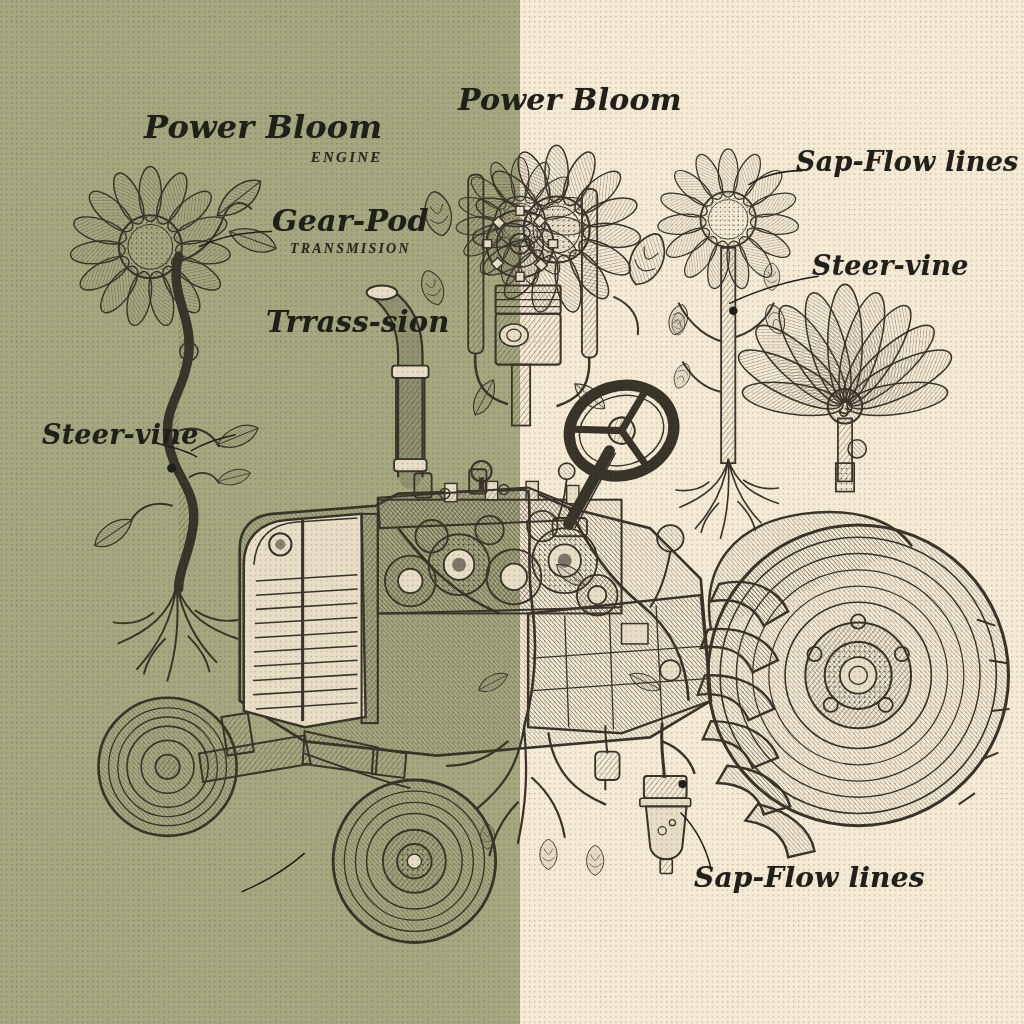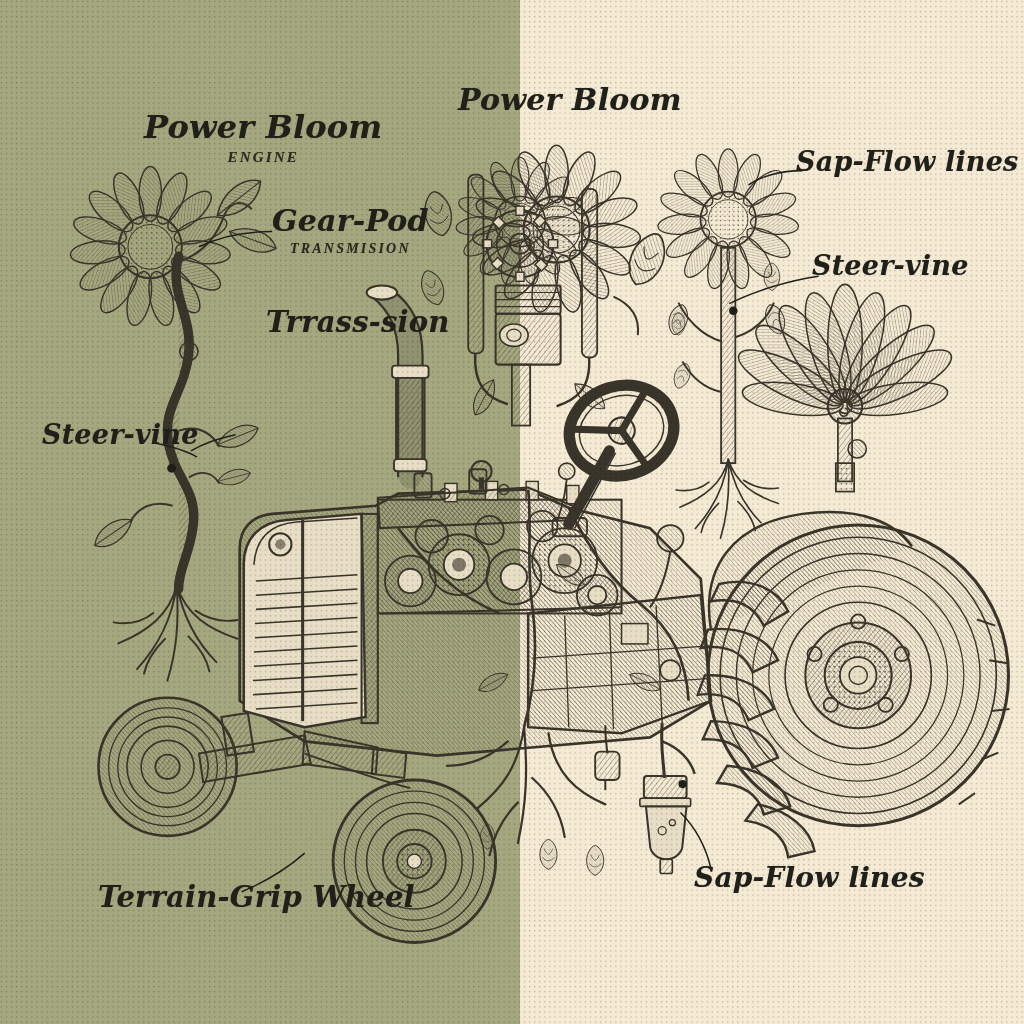--- a/index.html
+++ b/index.html
@@ -22,21 +22,21 @@
     letter-spacing:.2px;
     text-shadow:0 0 1px rgba(40,38,28,.35);
   }
   .lbl .sub{
     display:block;font-style:italic;font-weight:700;
     font-family:"Liberation Serif",serif;
     letter-spacing:2.2px;text-align:center;
     opacity:.92;
   }
   .l-pbe{left:144px;top:108px;font-size:32px;}
-  .l-pbe .sub{font-size:15px;margin-top:3px;}
+  .l-pbe .sub{font-size:15px;margin-top:3px;text-align:right;}
   .l-pbc{left:458px;top:82px;font-size:30px;}
   .l-gp{left:272px;top:203px;font-size:30px;}
   .l-gp .sub{font-size:14px;margin-top:3px;}
   .l-tr{left:266px;top:305px;font-size:29px;}
   .l-sv1{left:42px;top:419px;font-size:27px;}
   .l-wv{left:234px;top:415px;font-size:28px;}
   .l-sf1{left:796px;top:146px;font-size:27px;}
   .l-sv2{left:812px;top:250px;font-size:27px;}
   .l-tg{left:98px;top:880px;font-size:29px;}
   .l-sf2{left:694px;top:861px;font-size:28px;}
@@ -492,22 +492,19 @@
 
 
     <div class="lbl l-sf1" style="color: rgb(32, 32, 26);">
       <span>Sap-Flow lines</span>
     </div>
 
     <div class="lbl l-sv2" style="color: rgb(32, 32, 26);">
       <span>Steer-vine</span>
     </div>
 
-    <div class="lbl l-tg" style="color: rgb(32, 32, 26);">
-      <span>Terrain-Grip Wheel</span>
-    </div>
 
     <div class="lbl l-sf2" style="color: rgb(32, 32, 26);">
       <span>Sap-Flow lines</span>
     </div>
 
   </div>
 </div>
 
 </body></html>

